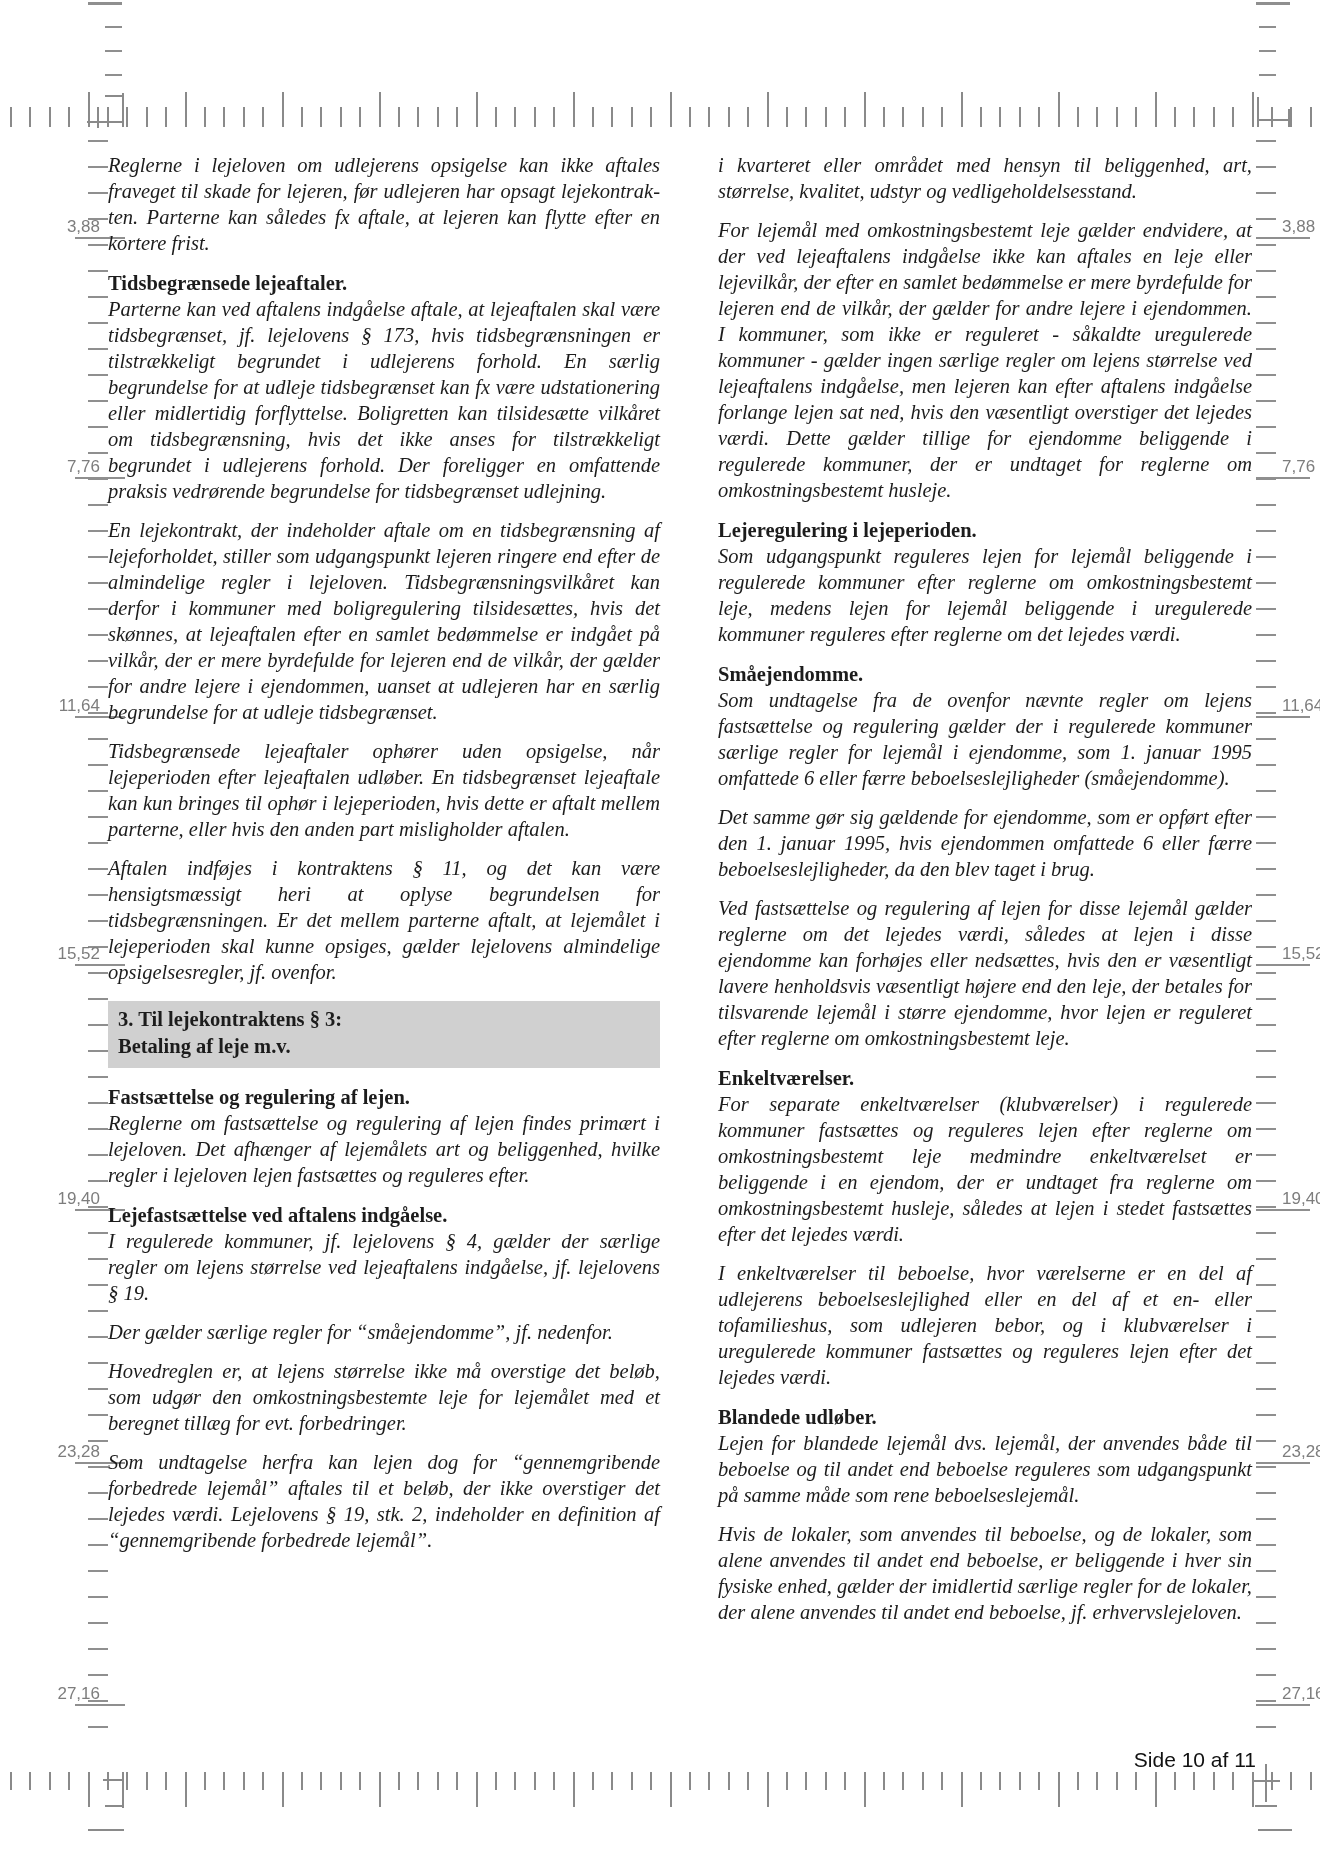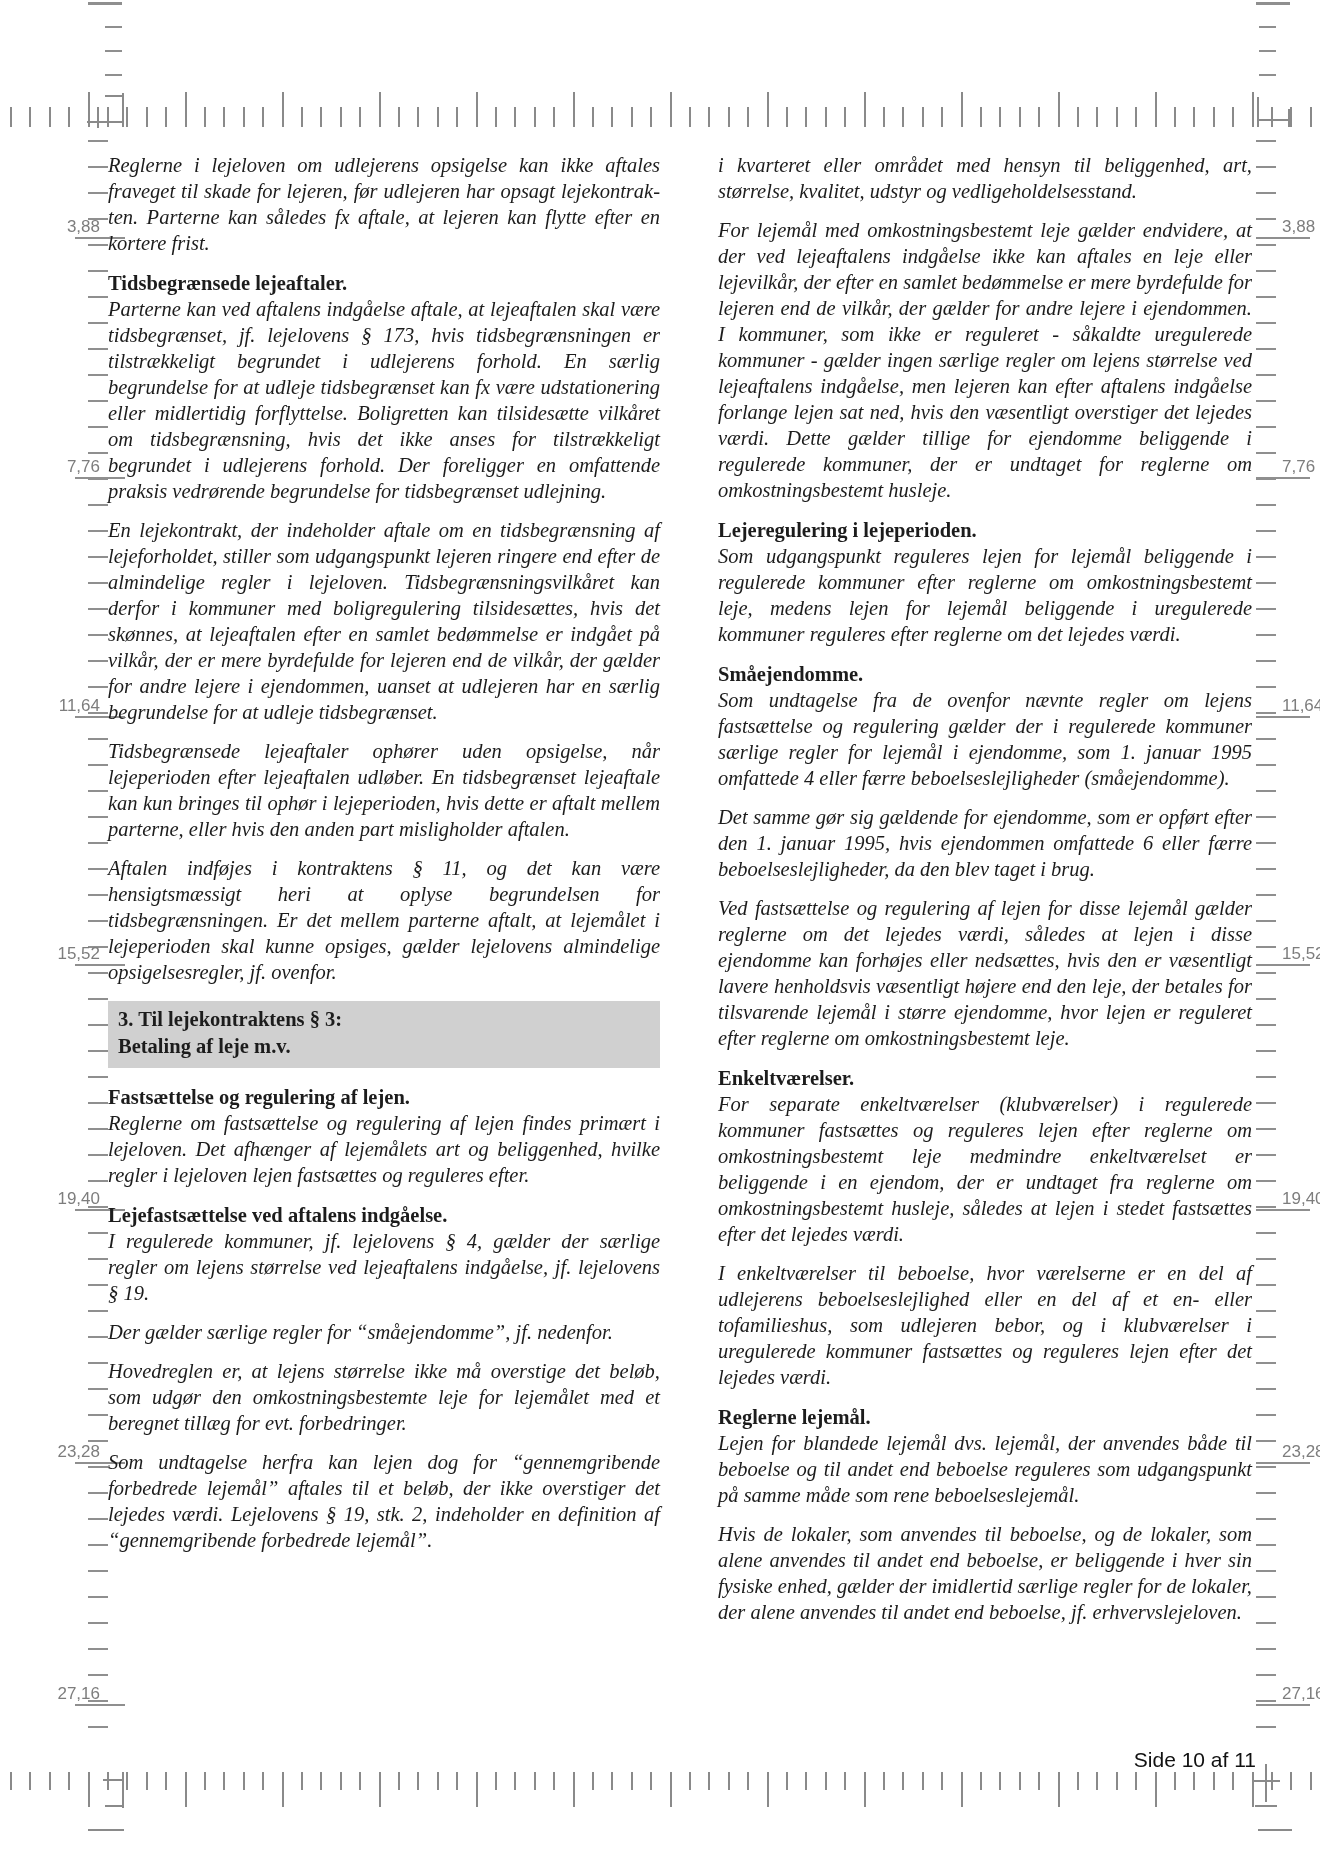--- a/index.html
+++ b/index.html
@@ -372,25 +372,25 @@
       <p>Der gælder særlige regler for “småejendomme”, jf. nedenfor.</p>
       <p>Hovedreglen er, at lejens størrelse ikke må overstige det beløb, som udgør den omkostningsbestemte leje for lejemålet med et beregnet tillæg for evt. forbedringer.</p>
       <p>Som undtagelse herfra kan lejen dog for “gennemgribende forbedrede lejemål” aftales til et beløb, der ikke overstiger det lejedes værdi. Lejelovens § 19, stk. 2, indeholder en definition af “gennemgribende forbedrede lejemål”.</p>
     </div>
   <div class="col" id="col-right">
       <p class="first">i kvarteret eller området med hensyn til beliggenhed, art, størrelse, kvalitet, udstyr og vedligeholdelsesstand.</p>
       <p>For lejemål med omkostningsbestemt leje gælder endvidere, at der ved lejeaftalens indgåelse ikke kan aftales en leje eller lejevilkår, der efter en samlet bedømmelse er mere byrdefulde for lejeren end de vilkår, der gælder for andre lejere i ejendommen. I kommuner, som ikke er reguleret - såkaldte uregulerede kommuner - gælder ingen særlige regler om lejens størrelse ved lejeaftalens indgåelse, men lejeren kan efter aftalens indgåelse forlange lejen sat ned, hvis den væsentligt overstiger det lejedes værdi. Dette gælder tillige for ejendomme beliggende i regulerede kommuner, der er undtaget for reglerne om omkostningsbestemt husleje.</p>
       <h3>Lejeregulering i lejeperioden.</h3>
       <p class="tight">Som udgangspunkt reguleres lejen for lejemål beliggende i regulerede kommuner efter reglerne om omkostningsbestemt leje, medens lejen for lejemål beliggende i uregulerede kommuner reguleres efter reglerne om det lejedes værdi.</p>
       <h3>Småejendomme.</h3>
-      <p class="tight">Som undtagelse fra de ovenfor nævnte regler om lejens fastsættelse og regulering gælder der i regulerede kommuner særlige regler for lejemål i ejendomme, som 1. januar 1995 omfattede 4 eller færre beboelseslejligheder (småejendomme).</p>
+      <p class="tight">Som undtagelse fra de ovenfor nævnte regler om lejens fastsættelse og regulering gælder der i regulerede kommuner særlige regler for lejemål i ejendomme, som 1. januar 1995 omfattede 6 eller færre beboelseslejligheder (småejendomme).</p>
       <p>Det samme gør sig gældende for ejendomme, som er opført efter den 1. januar 1995, hvis ejendommen omfattede 6 eller færre beboelseslejligheder, da den blev taget i brug.</p>
       <p>Ved fastsættelse og regulering af lejen for disse lejemål gælder reglerne om det lejedes værdi, således at lejen i disse ejendomme kan forhøjes eller nedsættes, hvis den er væsentligt lavere henholdsvis væsentligt højere end den leje, der betales for tilsvarende lejemål i større ejendomme, hvor lejen er reguleret efter reglerne om omkostningsbestemt leje.</p>
       <h3>Enkeltværelser.</h3>
       <p class="tight">For separate enkeltværelser (klubværelser) i regulerede kommuner fastsættes og reguleres lejen efter reglerne om omkostningsbestemt leje medmindre enkeltværelset er beliggende i en ejendom, der er undtaget fra reglerne om omkostningsbestemt husleje, således at lejen i stedet fastsættes efter det lejedes værdi.</p>
       <p>I enkeltværelser til beboelse, hvor værelserne er en del af udlejerens beboelseslejlighed eller en del af et en- eller tofamilieshus, som udlejeren bebor, og i klubværelser i uregulerede kommuner fastsættes og reguleres lejen efter det lejedes værdi.</p>
-      <h3>Reglerne lejemål.</h3>
+      <h3>Blandede udløber.</h3>
       <p class="tight">Lejen for blandede lejemål dvs. lejemål, der anvendes både til beboelse og til andet end beboelse reguleres som udgangspunkt på samme måde som rene beboelseslejemål.</p>
       <p>Hvis de lokaler, som anvendes til beboelse, og de lokaler, som alene anvendes til andet end beboelse, er beliggende i hver sin fysiske enhed, gælder der imidlertid særlige regler for de lokaler, der alene anvendes til andet end beboelse, jf. erhvervslejeloven.</p>
     </div>
 
   <div id="footer">Side 10 af 11</div>
 </div>
 
 </body></html>

